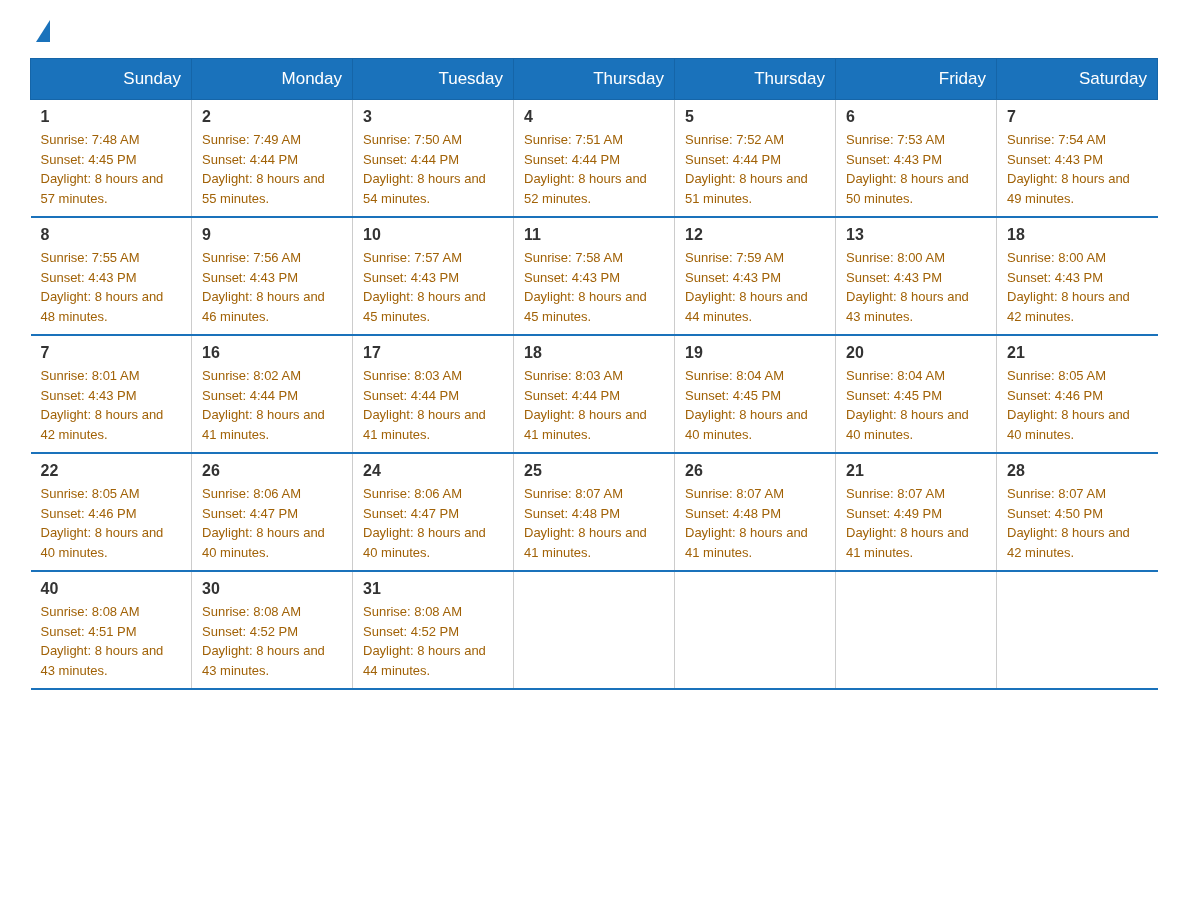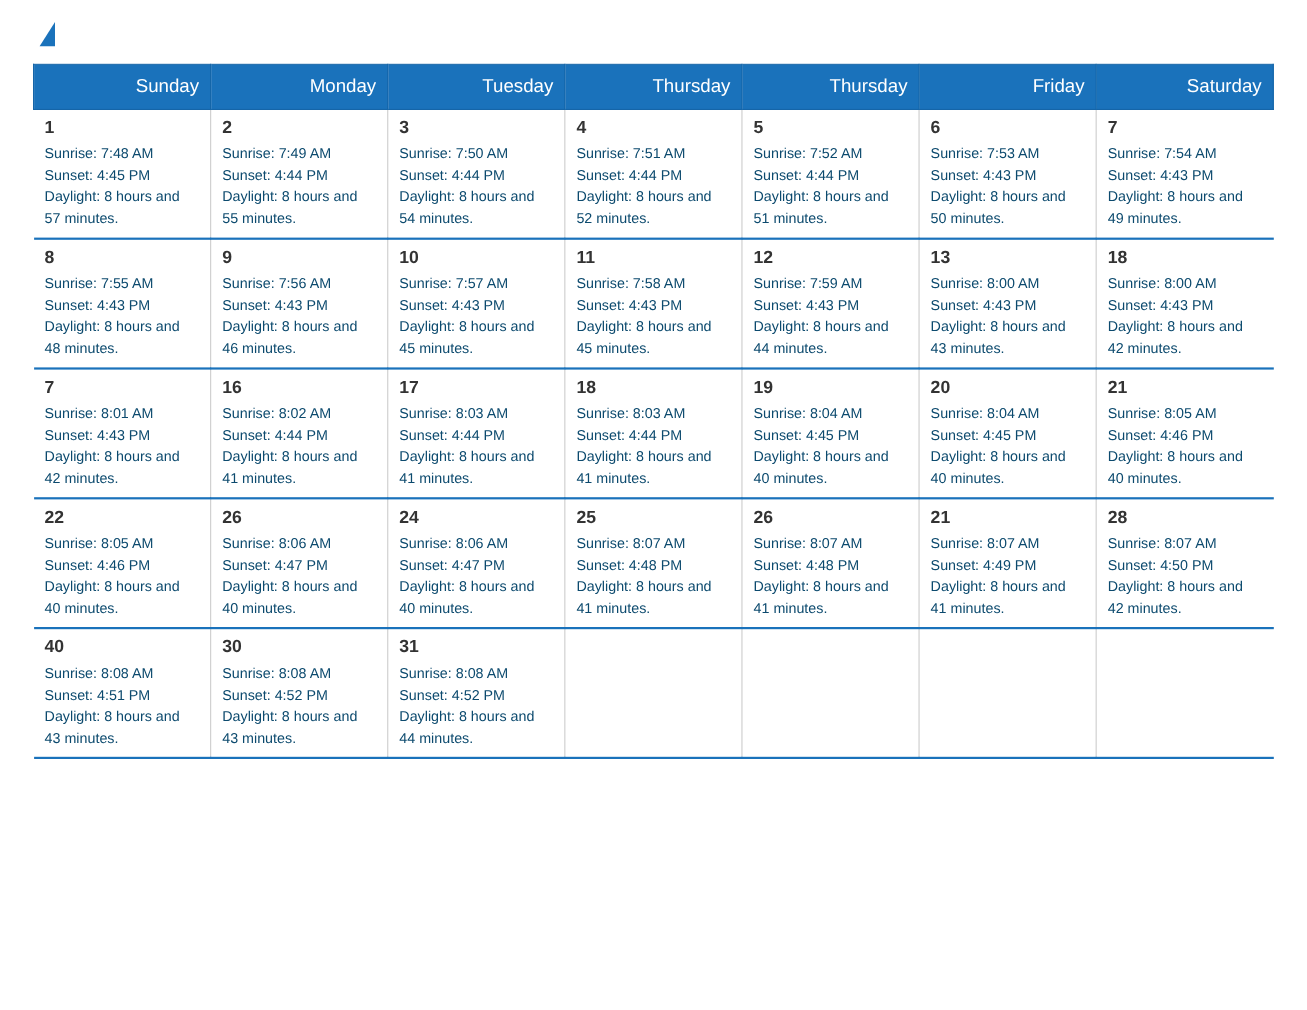--- a/index.html
+++ b/index.html
@@ -91,21 +91,21 @@
     }
     .day-number {
       font-size: 16px;
       font-weight: bold;
       display: block;
       margin-bottom: 4px;
     }
     .day-info {
       font-size: 13px;
       line-height: 1.5;
-      color: #0c4a6e;
+      color: #a16207;
     }
     .empty-cell {
       background: #fff;
     }
   </style>
 </head>
 <body>
 
 <div class="header-area">
   <div class="logo">

